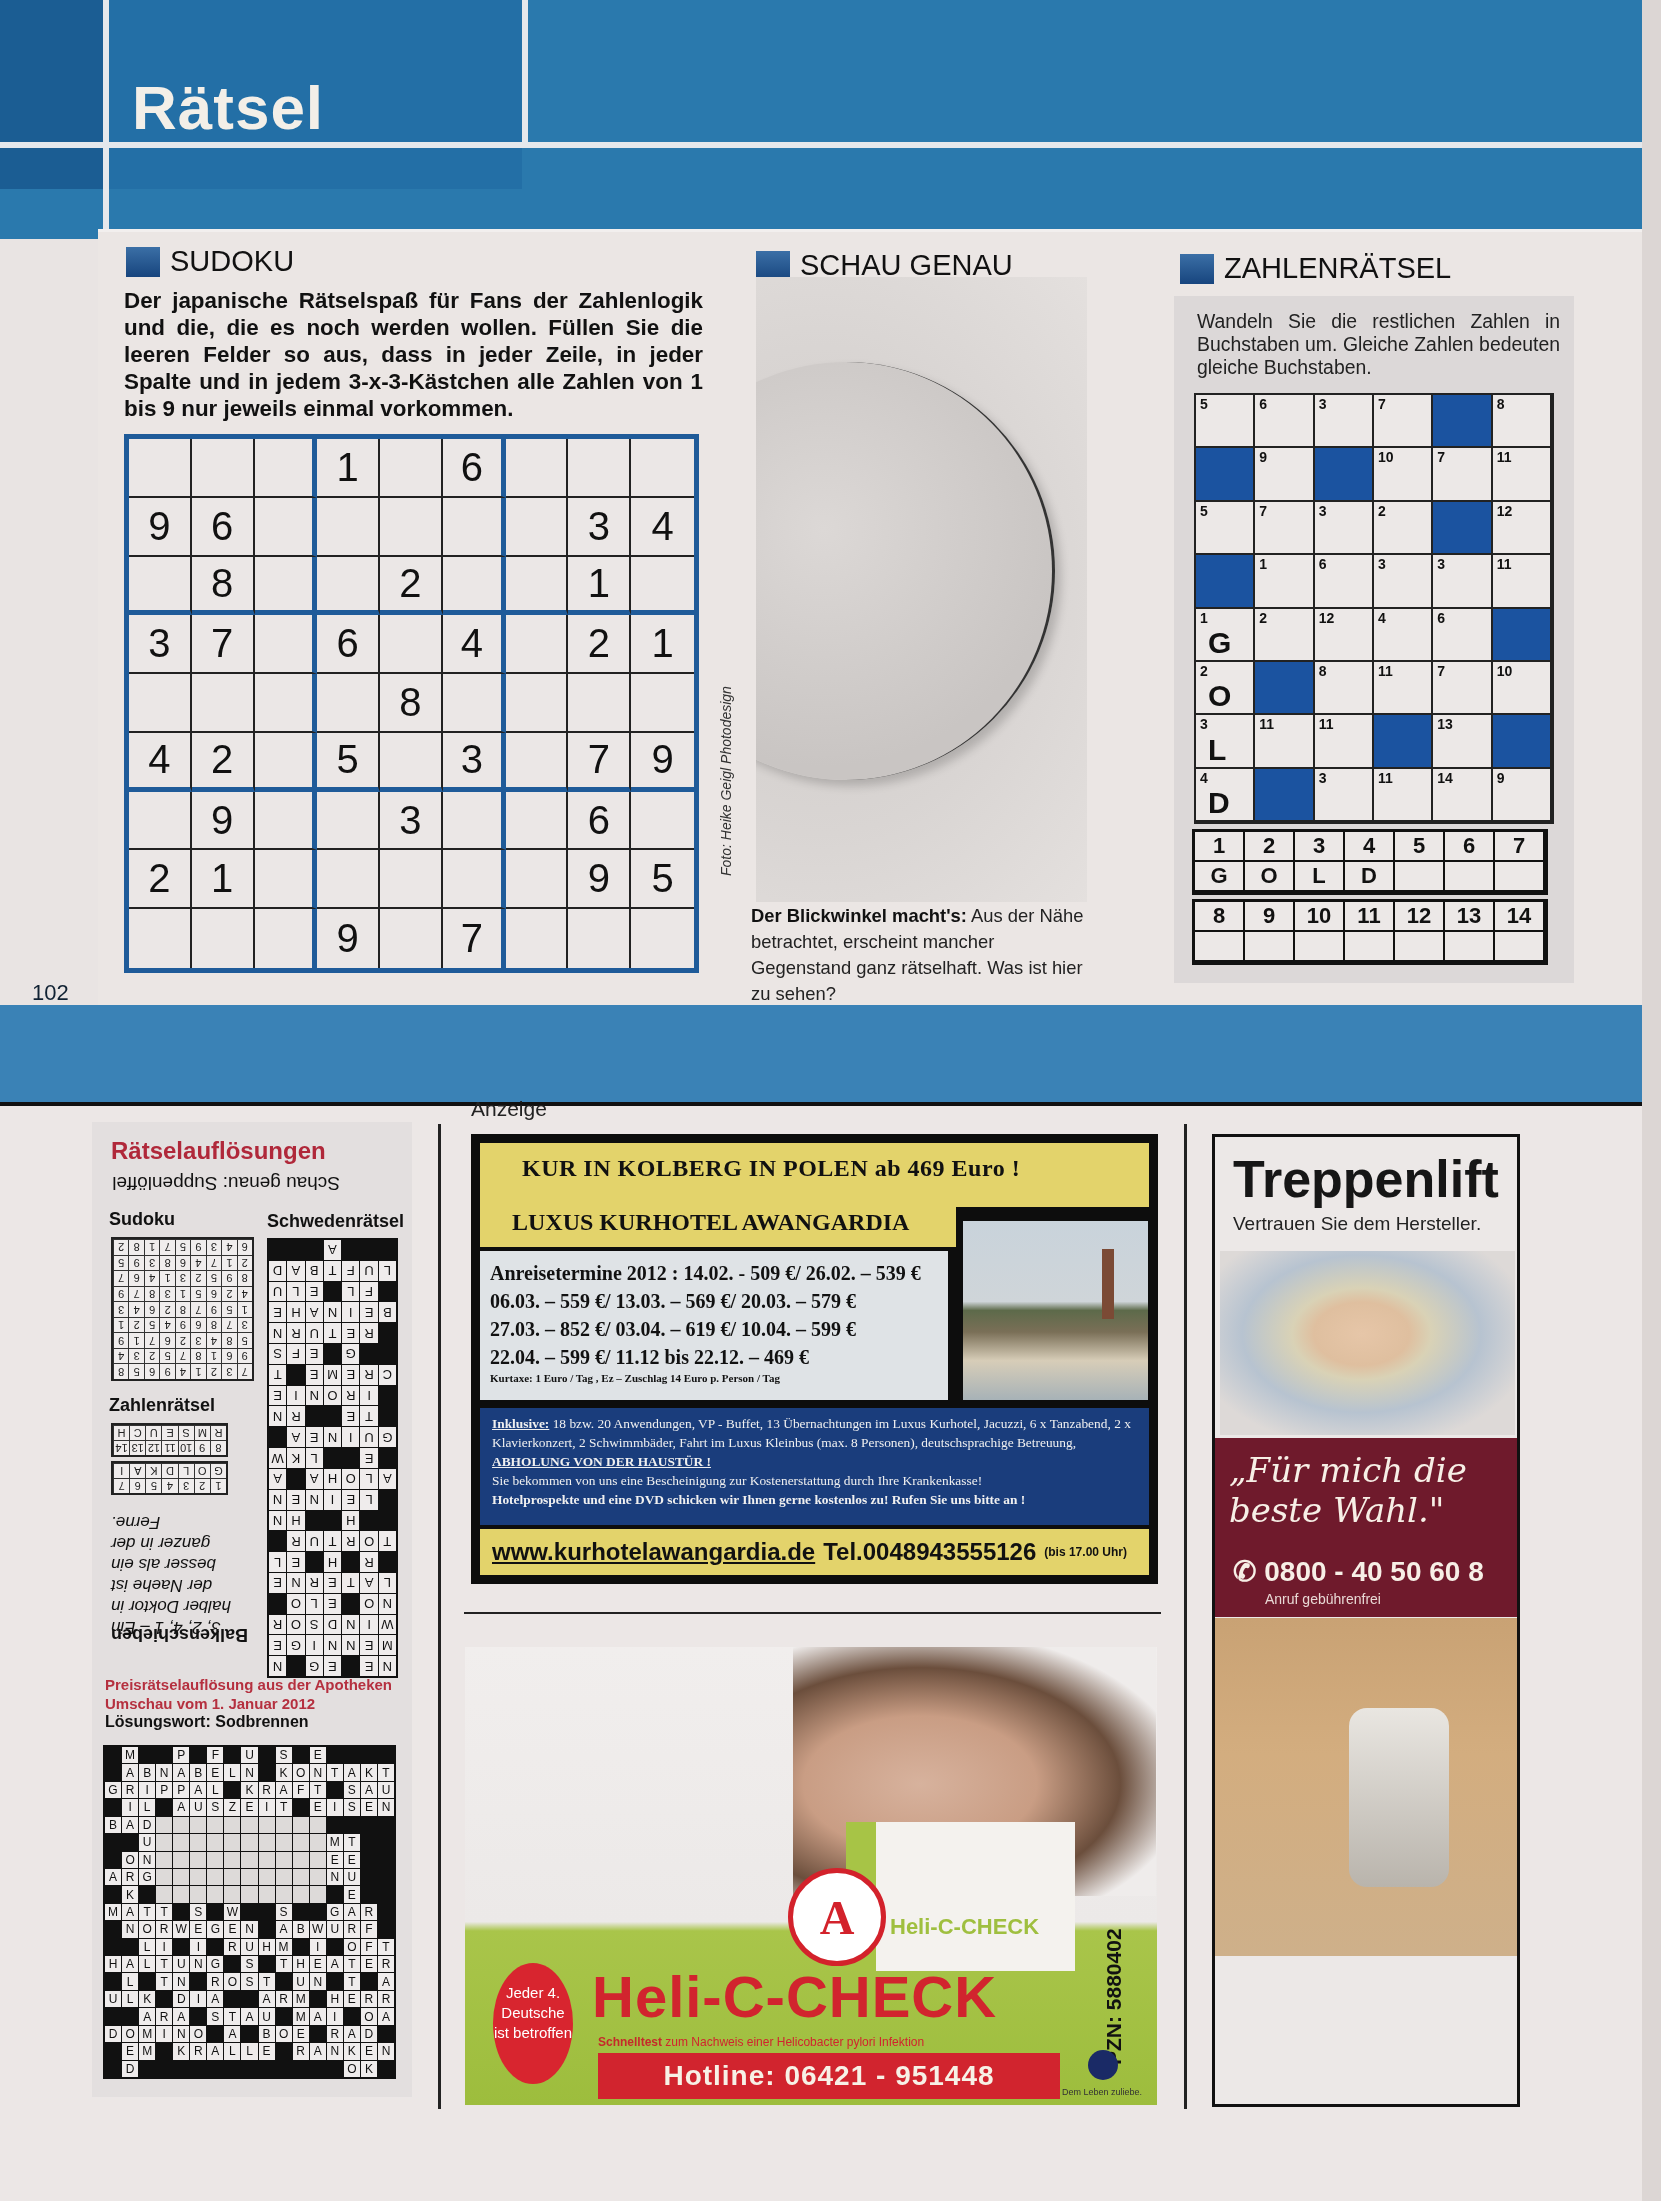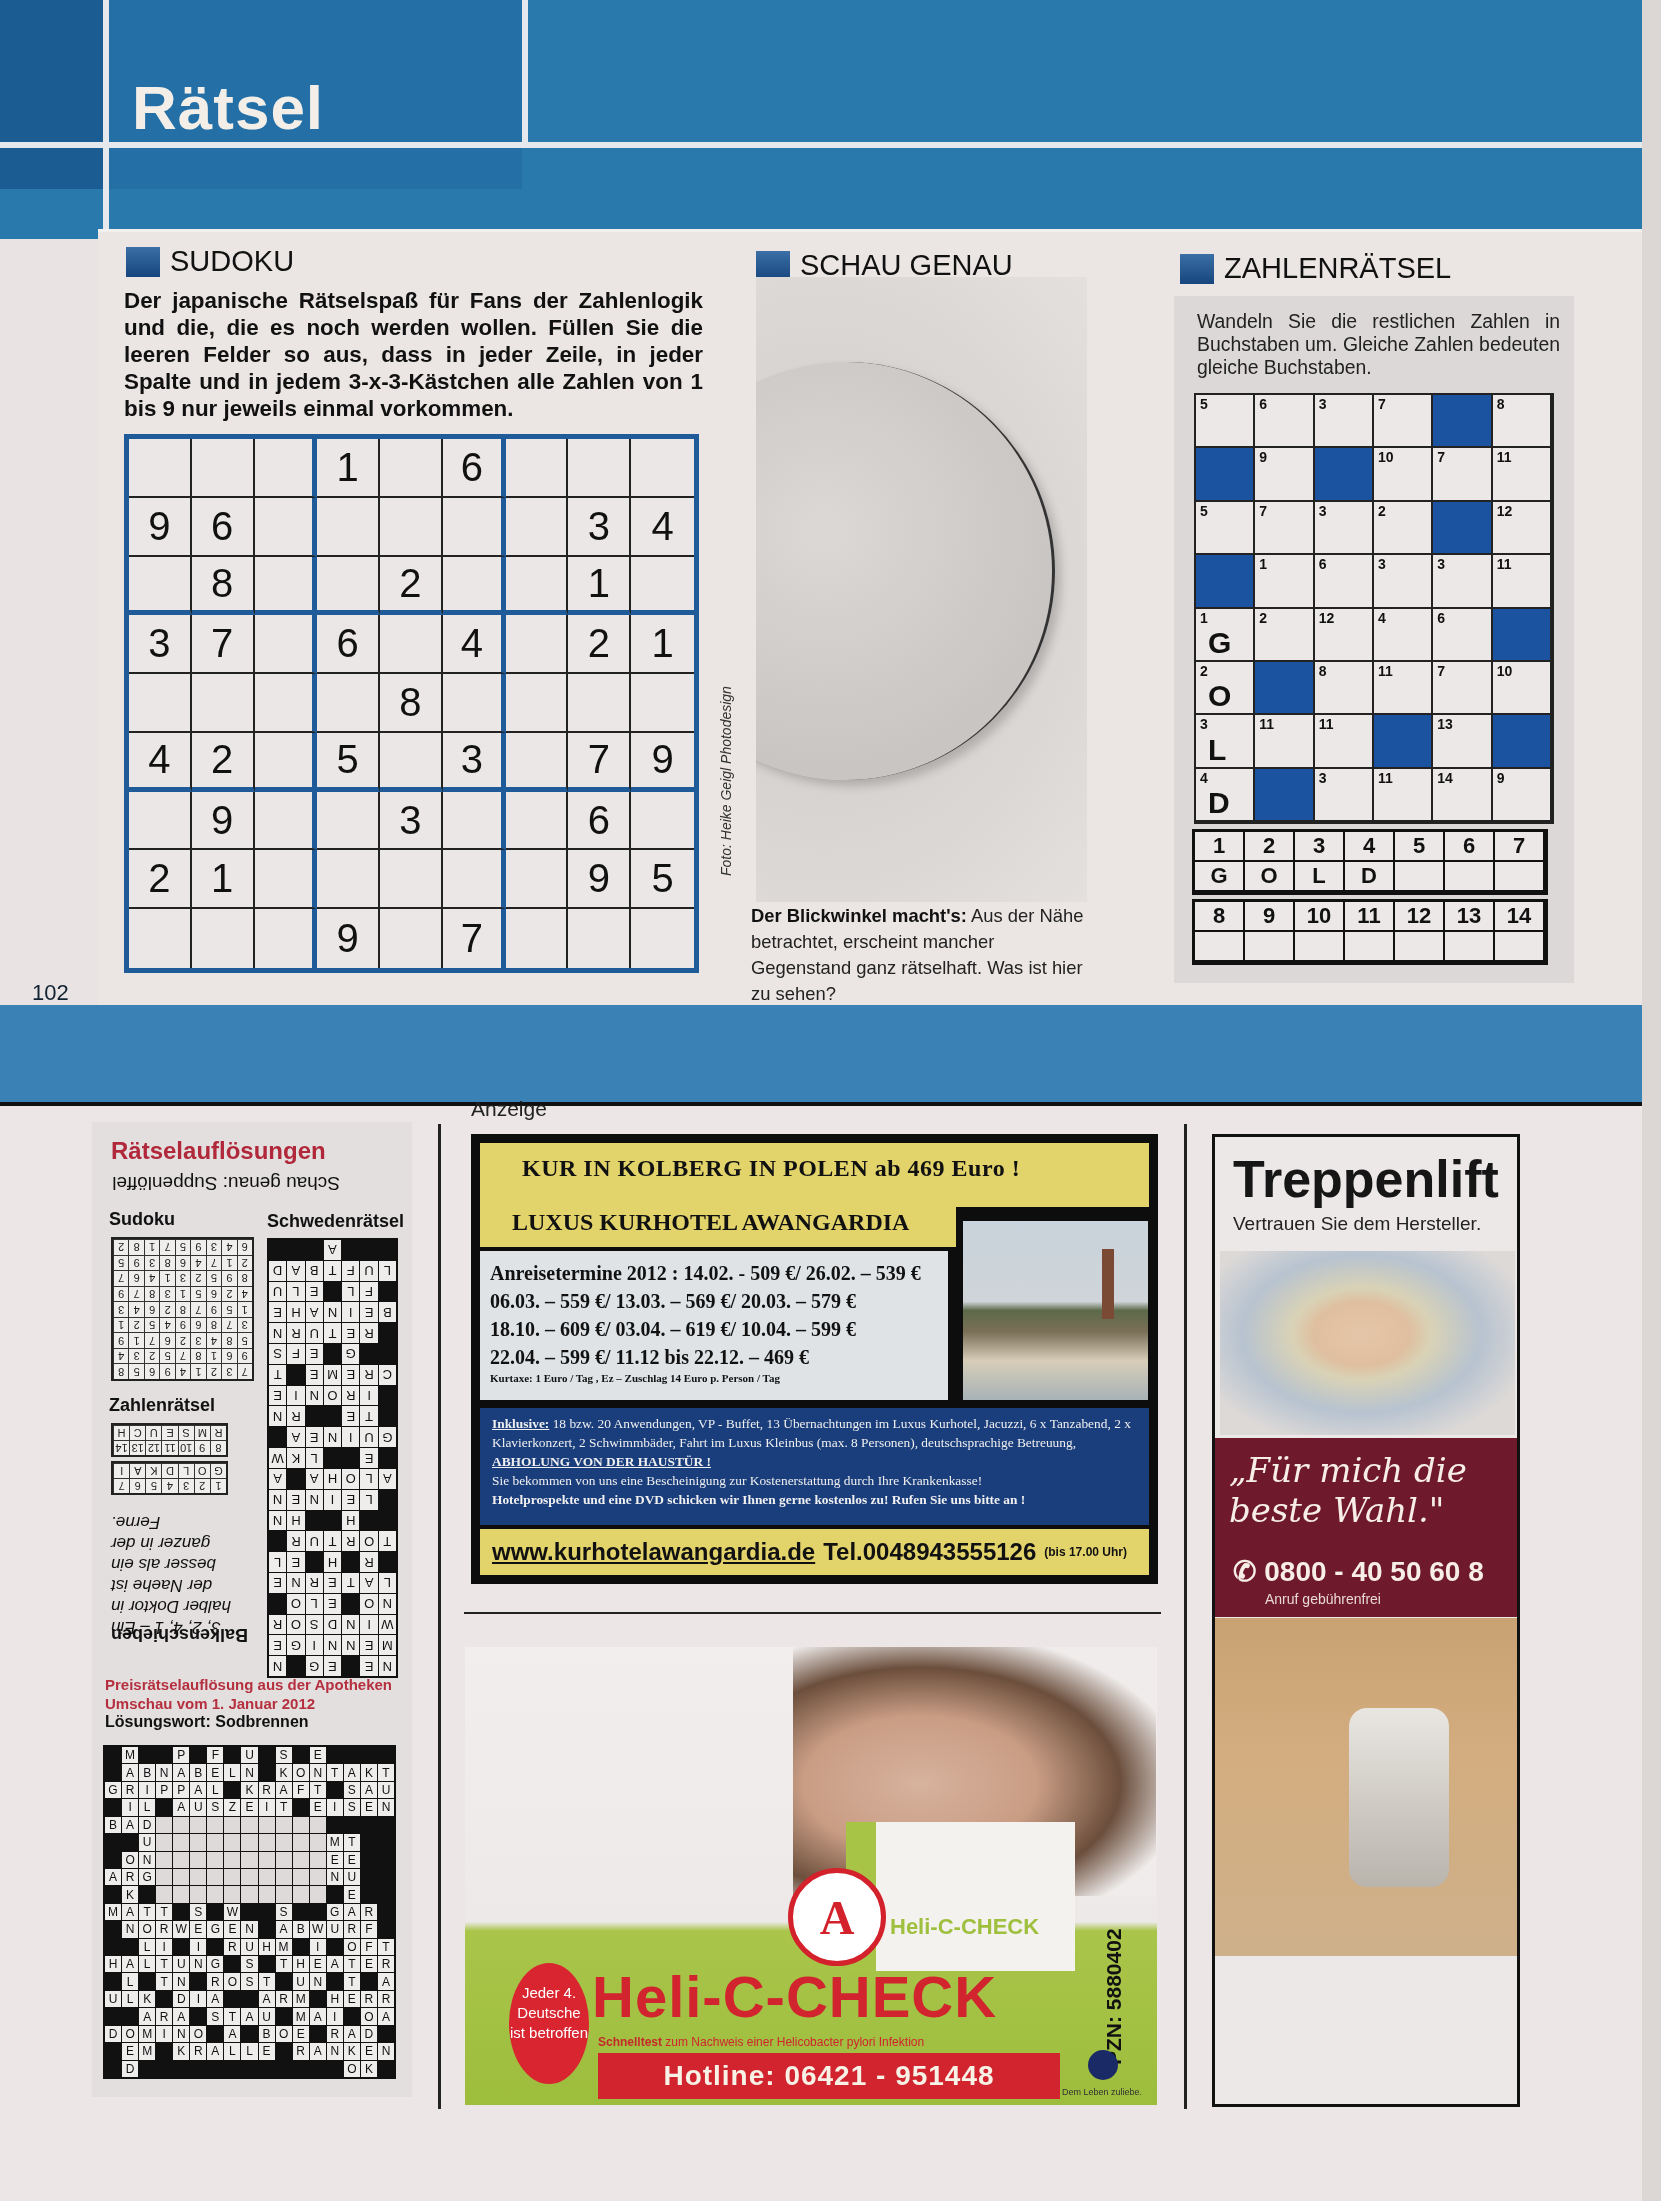--- a/index.html
+++ b/index.html
@@ -67,21 +67,21 @@
   .kol-foot .hrs{font-size:12px}
   
   .heli{left:465px;top:1647px;width:692px;height:458px;background:linear-gradient(180deg,#f1eeed 0%,#ece9e8 60%,#a9c54a 62%,#9dbd3d 100%)}
   .heli-q{position:absolute;top:6px;left:6px;width:328px;text-align:center;font-weight:bold;font-size:31px;line-height:38px;color:#d0303a}
   .heli-oval{position:absolute;left:48px;top:154px;width:229px;height:129px;border-radius:50%;background:#9ebd3e;color:#f1d14a;text-align:center;font-size:17px;line-height:22px;padding-top:20px;font-weight:bold}
   .heli-oval .www{color:#e6c23e;font-weight:normal;font-size:15px}
   .heli-faces{position:absolute;left:328px;top:0;width:363px;height:249px;background:radial-gradient(ellipse at 35% 55%,#d7b29d 0%,#c99d84 35%,#6b4e3c 60%,#efeceb 80%)}
   .heli-box{position:absolute;left:381px;top:175px;width:229px;height:149px;background:#f4f2ee;border-left:30px solid #a7c446}
   .heli-box span{position:absolute;left:14px;top:92px;font-weight:bold;font-size:22px;color:#9fbf3f}
   .apo{position:absolute;left:323px;top:221px;width:98px;height:98px;border-radius:50%;background:#fff;border:5px solid #d3222b;color:#d3222b;display:flex;align-items:center;justify-content:center;font-weight:bold;font-size:48px;font-family:"Liberation Serif",serif}
-  .heli-jeder{position:absolute;left:44px;top:316px;width:80px;height:121px;border-radius:50%;background:#d8252f;color:#fff;text-align:center;font-size:15px;line-height:20px;padding-top:20px}
+  .heli-jeder{position:absolute;left:28px;top:316px;width:80px;height:121px;border-radius:50%;background:#d8252f;color:#fff;text-align:center;font-size:15px;line-height:20px;padding-top:20px}
   .heli-brand{position:absolute;left:127px;top:316px;font-weight:bold;font-size:58px;color:#d1242e;letter-spacing:1px}
   .heli-sub{position:absolute;left:133px;top:388px;font-size:12px;color:#d1242e}
   .heli-sub b{color:#c52a2a}
   .heli-hot{position:absolute;left:133px;top:406px;width:462px;height:46px;background:#d1242e;color:#f7f1e6;font-weight:bold;font-size:28px;display:flex;align-items:center;justify-content:center;letter-spacing:1px}
   .heli-pzn{position:absolute;left:637px;top:239px;transform:rotate(-90deg);transform-origin:left top;font-weight:bold;font-size:21px;white-space:nowrap;top:418px}
   .heli-slogan{position:absolute;left:597px;top:440px;font-size:9px;color:#333}
   .heli-logo{position:absolute;left:623px;top:403px;width:30px;height:30px;border-radius:50%;background:#1a2a66}
   
   .tl{left:1212px;top:1134px;width:308px;height:973px;border:3px solid #111;background:#ece8e7}
   .tl-title{position:absolute;left:18px;top:12px;font-weight:bold;font-size:52px;color:#161616}
@@ -994,21 +994,21 @@
 <div class="abs kol">
   <div class="kol-head">
     <span class="kol-h1">KUR  IN  KOLBERG  IN  POLEN  ab 469 Euro !</span>
   </div>
   <div class="kol-sub">
     <span style="position:absolute;left:32px;top:2px;font-family:'Liberation Serif',serif;font-weight:bold;font-size:24px">LUXUS KURHOTEL AWANGARDIA</span>
   </div>
   <div class="kol-dates">
     <div>Anreisetermine 2012 : 14.02. - 509 €/ 26.02. – 539  €</div>
     <div>06.03. – 559 €/ 13.03. – 569 €/ 20.03. – 579 €</div>
-    <div>18.10. – 609 €/ 03.04. – 619 €/ 10.04. – 599 €</div>
+    <div>27.03. – 852 €/ 03.04. – 619 €/ 10.04. – 599 €</div>
     <div>22.04. – 599 €/ 11.12 bis 22.12. – 469 €</div>
     <div class="small">Kurtaxe: 1 Euro / Tag , Ez – Zuschlag 14 Euro p. Person / Tag</div>
   </div>
   <div class="kol-photo">
       <div class="tower"></div>
     </div>
   <div class="kol-incl">
     <span class="u">Inklusive:</span><span> 18 bzw. 20 Anwendungen, VP - Buffet, 13 Übernachtungen im Luxus Kurhotel, Jacuzzi, 6 x Tanzabend, 2 x Klavierkonzert, 2 Schwimmbäder, Fahrt im Luxus Kleinbus (max. 8 Personen), deutschsprachige Betreuung, </span><span class="u">ABHOLUNG VON DER HAUSTÜR !</span>
     <div>Sie bekommen von uns eine Bescheinigung zur Kostenerstattung durch Ihre Krankenkasse!</div>
     <div style="font-weight:bold">Hotelprospekte und eine DVD schicken wir Ihnen gerne kostenlos zu!  Rufen Sie uns bitte an !</div>

